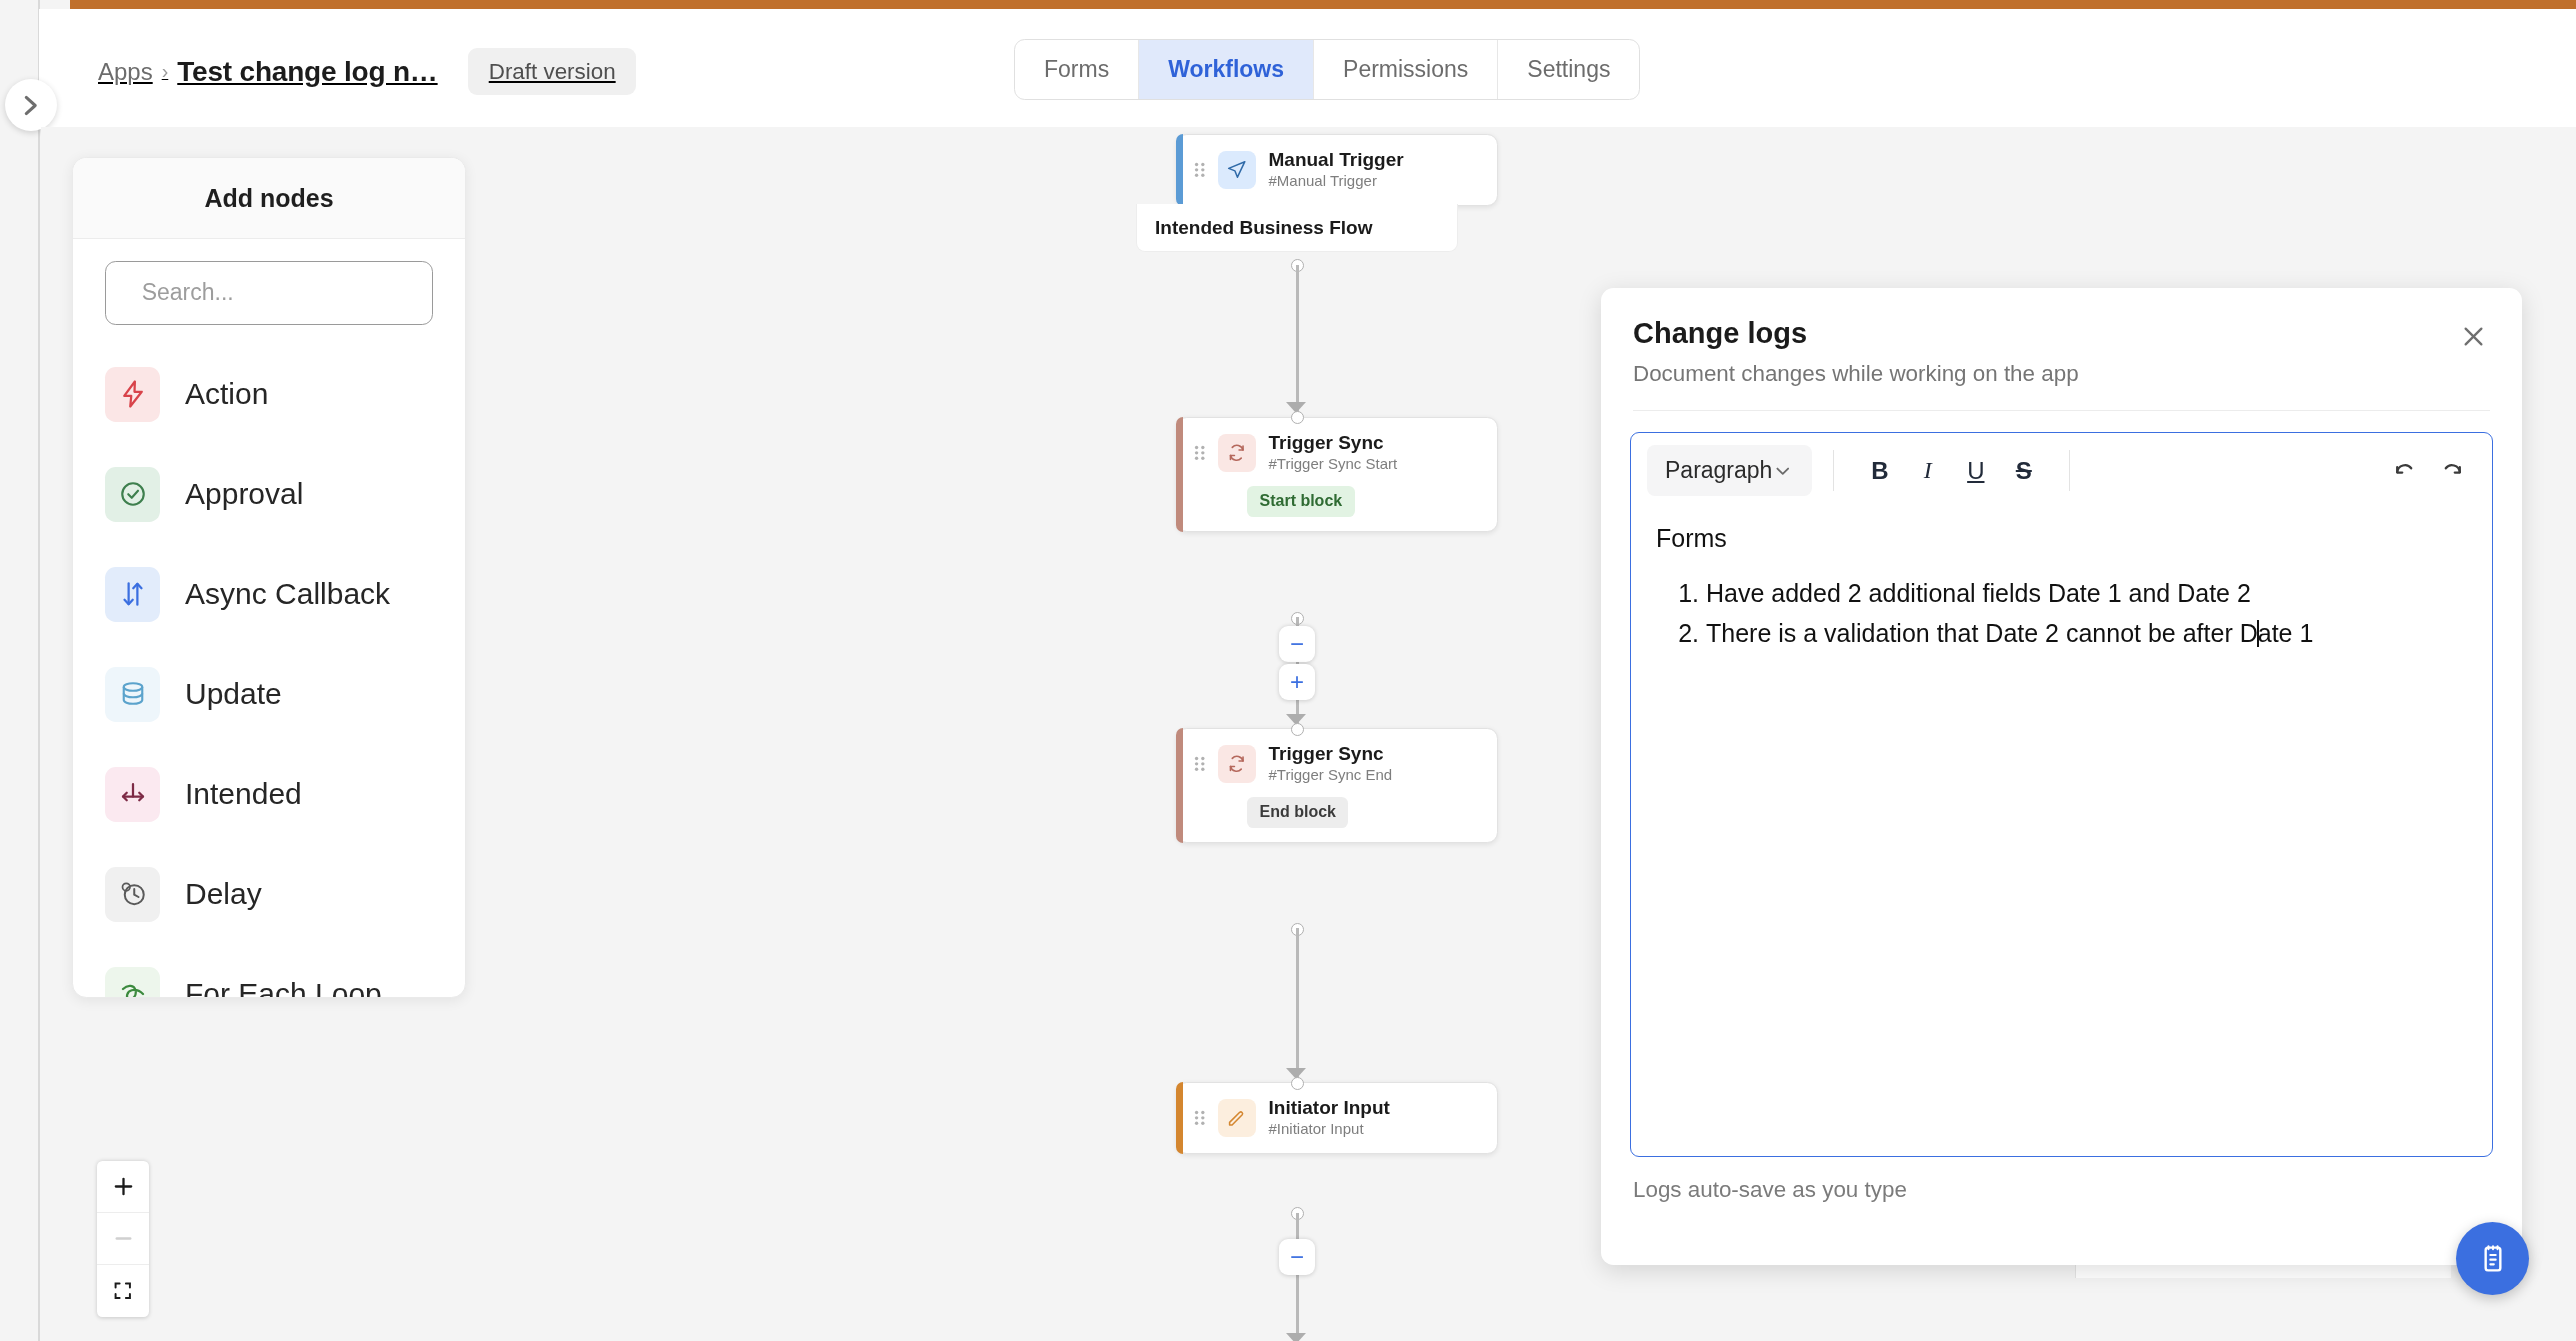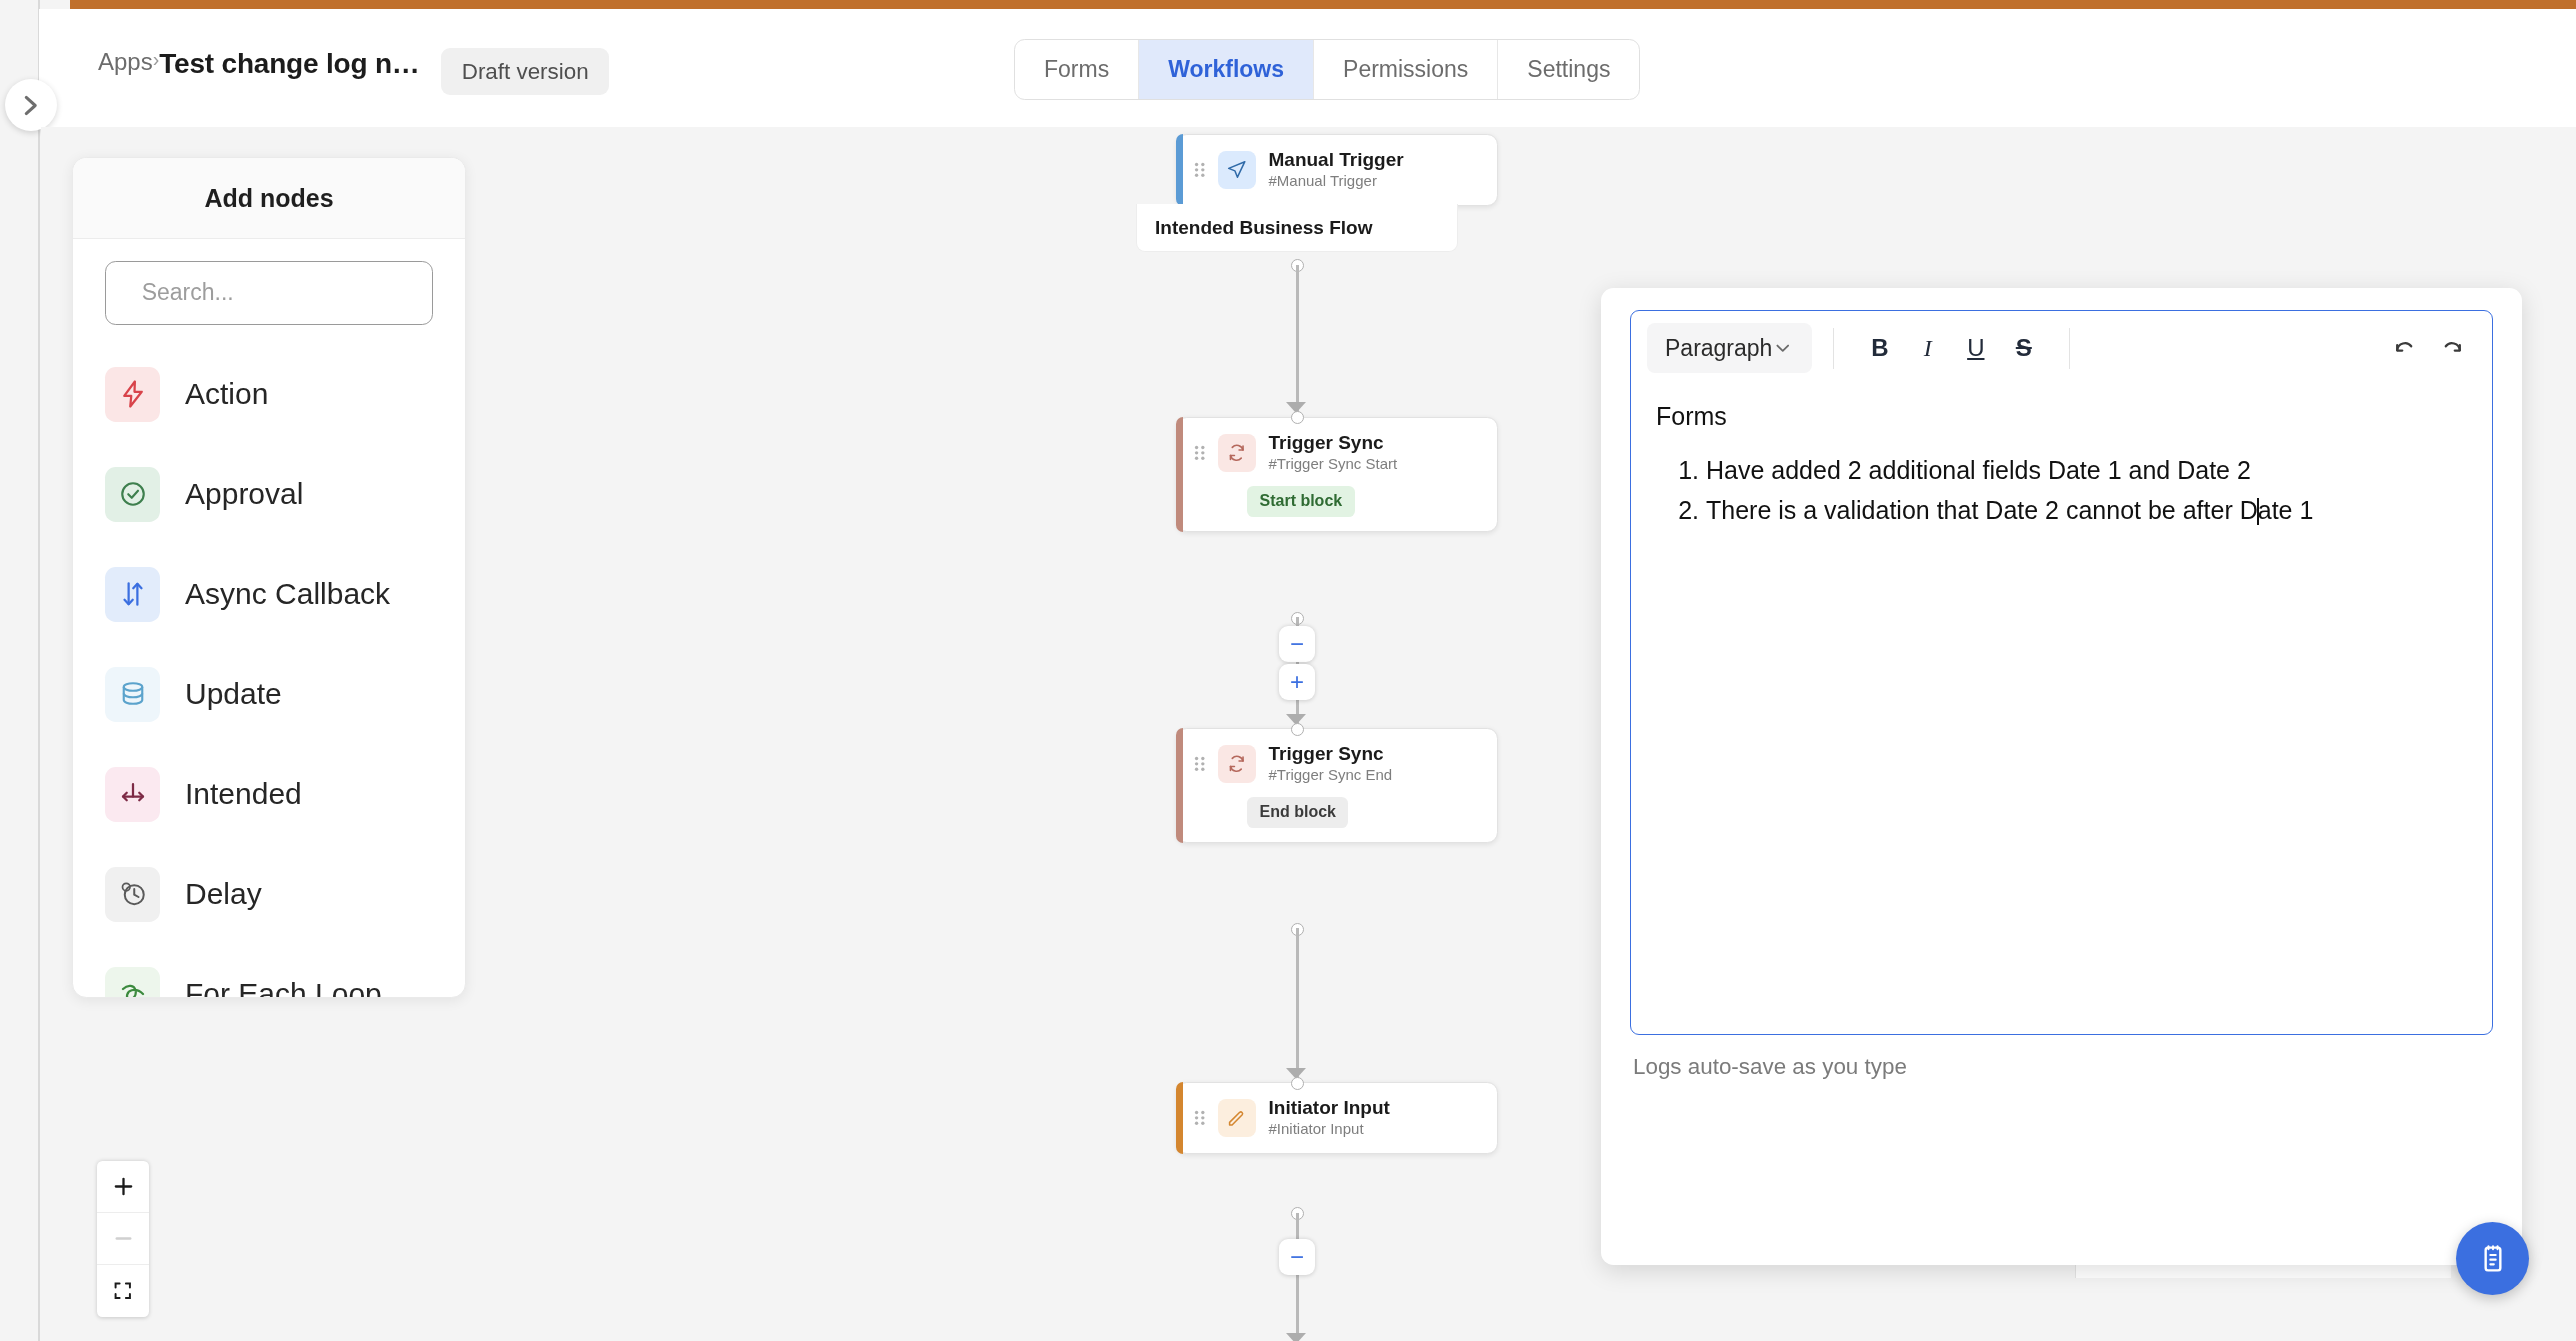--- a/index.html
+++ b/index.html
@@ -39,21 +39,21 @@
   }
 
   
   .header {
     position: absolute; left: 39px; top: 9px; right: 0; height: 118px;
     background: #fff;
     display: flex; align-items: center;
   }
   .breadcrumb {
     position: absolute; left: 59px; top: 39px;
-    display: flex; gap: 0;
+    display: flex; align-items: center; gap: 9px; text-decoration: underline;
   }
   .bc-apps { font-size: 24px; color: #6c6c6c; cursor: pointer; }
   .bc-sep { font-size: 19.7px; color: #9a9a9a; }
   .bc-title { font-size: 28px; font-weight: 700; color: #1c1c1c; letter-spacing: -0.2px; }
   .draft-pill {
     margin-left: 21.5px;
     background: #f0f0f0; color: #4f4f4f;
     font-size: 22.4px; padding: 10.7px 20.6px; border-radius: 9px;
     white-space: nowrap;
   }
@@ -516,20 +516,31 @@
       </svg>
     </div>
   </div>
 
   <div class="mini-widget">
     <div class="mini-bar-a"></div>
     <div class="mini-bar-b"></div>
   </div>
 
   <div class="logs-panel">
+    <div class="logs-head">
+      <div class="logs-title">Change logs</div>
+      <div class="logs-sub">Document changes while working on the app</div>
+      <div class="logs-close">
+        <svg width="27" height="27" viewBox="0 0 24 24">
+          <line x1="5" y1="5" x2="19" y2="19" stroke="#6f6f6f" stroke-width="2" stroke-linecap="round"></line>
+          <line x1="19" y1="5" x2="5" y2="19" stroke="#6f6f6f" stroke-width="2" stroke-linecap="round"></line>
+        </svg>
+      </div>
+      <div class="logs-divider"></div>
+    </div>
 
     <div class="editor">
       <div class="ed-toolbar">
         <div class="ed-select">
           <span>Paragraph</span>
           <svg width="21.5" height="21.5" viewBox="0 0 24 24">
             <polyline points="6,9.5 12,15.5 18,9.5" fill="none" stroke="#6a6a6a" stroke-width="2" stroke-linecap="round" stroke-linejoin="round"></polyline>
           </svg>
         </div>
         <div class="ed-sep"></div>

